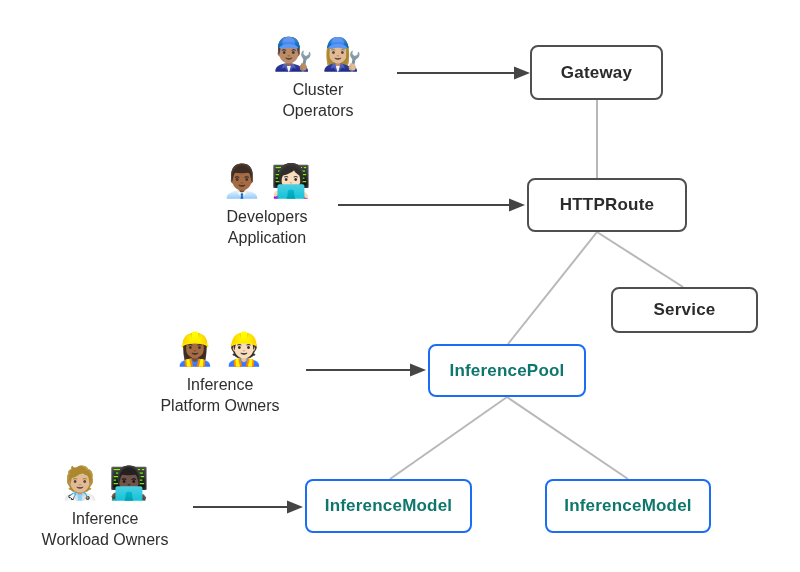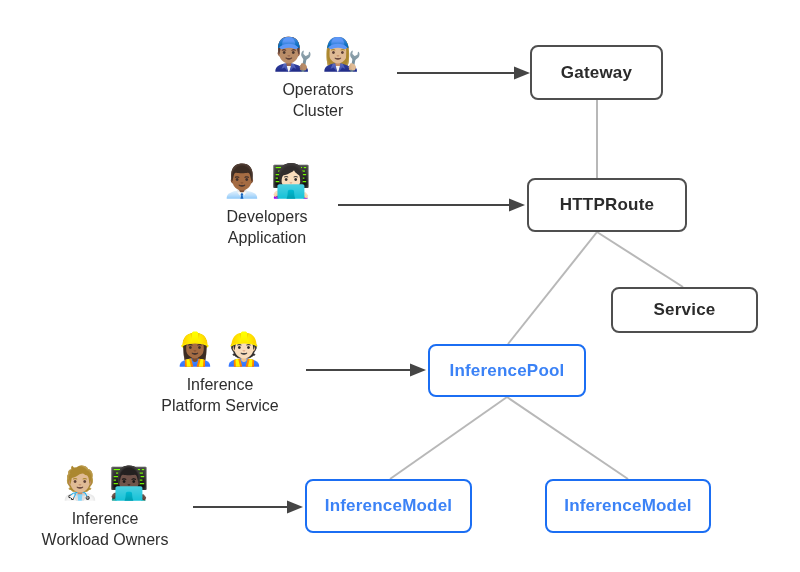--- a/index.html
+++ b/index.html
@@ -28,21 +28,21 @@
     font-size: 17px;
     letter-spacing: 0.2px;
   }
   .node.core {
     border: 2.5px solid #4f4f4f;
     color: #2b2b2b;
     justify-content: center;
   }
   .node.ext {
     border: 2.5px solid #1b6ef3;
-    color: #3b82f6;
+    color: #0f766e;
   }
   .persona {
     position: absolute;
     width: 210px;
     text-align: center;
     color: #2e2e2e;
   }
   .persona .emojis {
     display: block;
     font-size: 32px;
@@ -103,32 +103,32 @@
   </div>
   <div class="node ext" style="left:305px; top:479px; width:167px; height:54px;">
     <span>InferenceModel</span>
   </div>
   <div class="node ext" style="left:545px; top:479px; width:166px; height:54px;">
     <span>InferenceModel</span>
   </div>
 
   <div class="persona" style="left:213px; top:36px;">
     <span class="emojis">👨🏽‍🔧 👩🏼‍🔧</span>
+    <span class="line">Cluster</span>
     <span class="line">Operators</span>
-    <span class="line">Cluster</span>
   </div>
   <div class="persona" style="left:162px; top:163px;">
     <span class="emojis">👨🏾‍💼 👩🏻‍💻</span>
     <span class="line">Developers</span>
     <span class="line">Application</span>
   </div>
   <div class="persona" style="left:115px; top:331px;">
     <span class="emojis">👷🏾‍♀️ 👷🏻</span>
     <span class="line">Inference</span>
-    <span class="line">Platform Service</span>
+    <span class="line">Platform Owners</span>
   </div>
   <div class="persona" style="left:0px; top:465px;">
     <span class="emojis">🧑🏼‍⚕️ 👨🏿‍💻</span>
     <span class="line">Inference</span>
     <span class="line">Workload Owners</span>
   </div>
 
 </div>
 
 </body></html>

